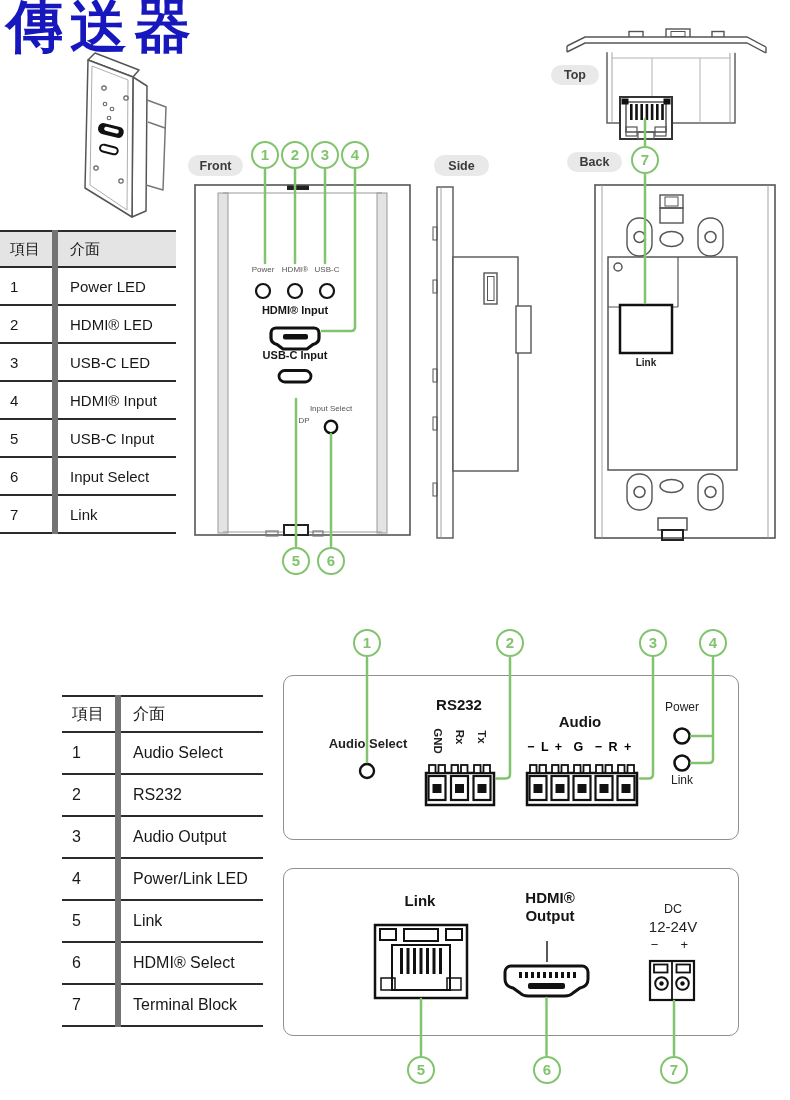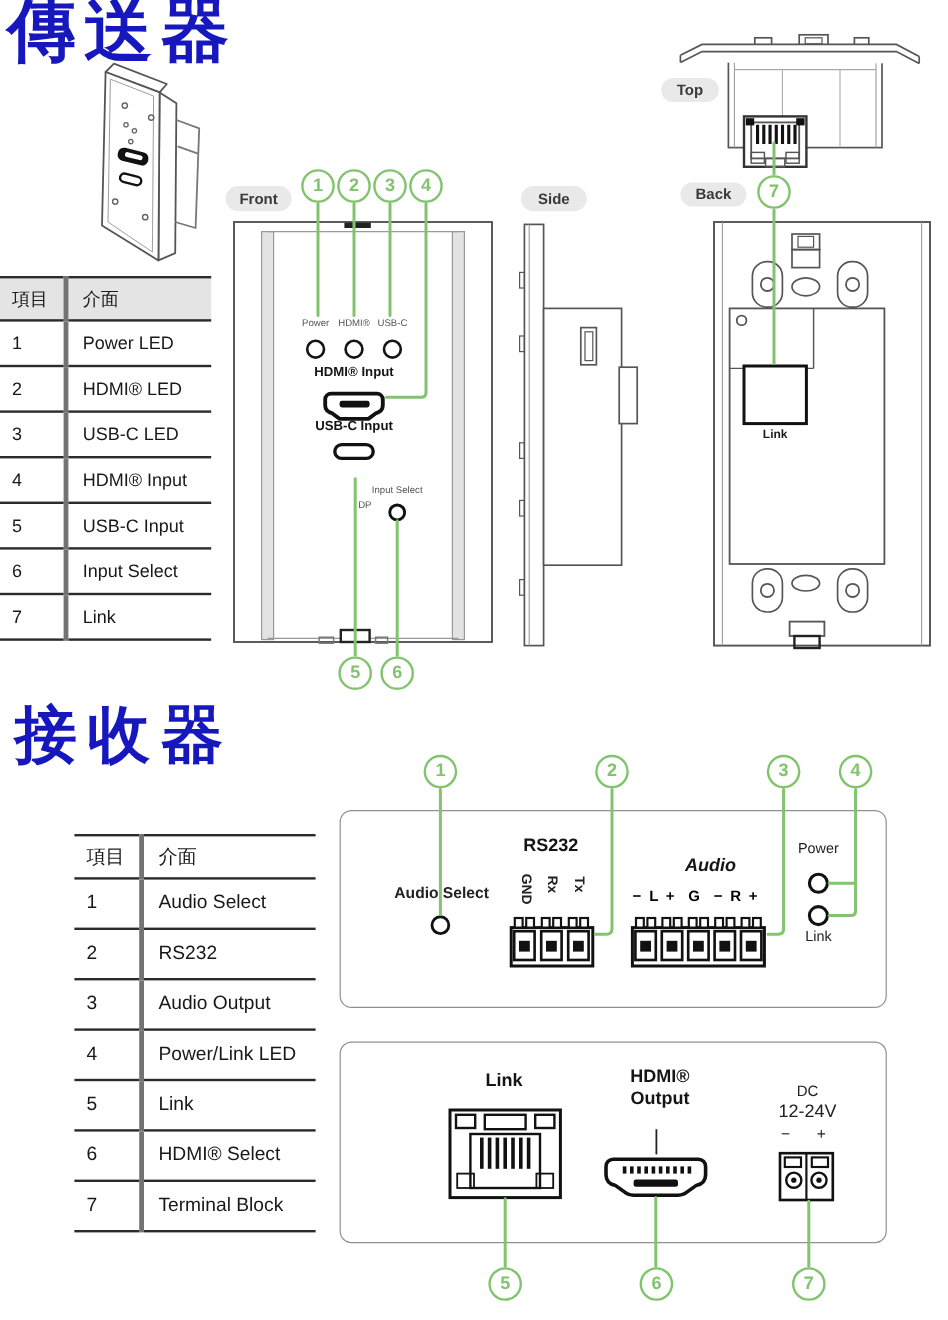--- a/index.html
+++ b/index.html
@@ -23,21 +23,21 @@
         font-size:11.5px;font-weight:600;color:#222;white-space:nowrap;}
   .co{position:absolute;z-index:3;width:28px;height:28px;border:2.5px solid var(--accent-green);
       border-radius:50%;background:#fff;color:var(--accent-green);font-size:15px;font-weight:600;
       line-height:23px;text-align:center;box-sizing:border-box;}
   .panel{position:absolute;z-index:0;border:1.6px solid #909090;border-radius:10px;background:#fff;}
   table.spec{position:absolute;z-index:2;border-collapse:collapse;table-layout:fixed;
              color:#181818;background:transparent;}
   table.spec td,table.spec th{border-top:2px solid #2b2b2b;text-align:left;font-weight:500;
              padding:0 0 0 10px;vertical-align:middle;}
   table.spec{border-bottom:2px solid #2b2b2b;}
-  table.spec .c2{border-left:4px solid #737373;padding-left:12px;margin-top:48px;}
+  table.spec .c2{border-left:6px solid #737373;padding-left:12px;margin-top:48px;}
   #tx-table{left:0;top:230px;width:176px;font-size:15px;}
   #tx-table th{height:34px;background:var(--table-header-bg);}
   #tx-table td{height:36px;}
   #rx-table{left:62px;top:695px;width:201px;font-size:16px;}
   #rx-table th{height:34px;}
   #rx-table td{height:40px;}
 </style>
 </head>
 <body>
 
@@ -243,21 +243,20 @@
       <path d="M510,658 V774 Q510,778.5 505.5,778.5 H496"></path>
       <path d="M653,658 V774 Q653,778.5 648.5,778.5 H640"></path>
       <path d="M713,658 V759 Q713,763 709,763 H691 M713,736 H691"></path>
       <path d="M421,999 V1055"></path>
       <path d="M546.5,998 V1055"></path>
       <path d="M674,1001 V1055"></path>
     </g>
   </svg>
 
   <div id="tx-title" class="cn-title">傳送器</div>
-  <div id="rx-title" class="cn-title">接收器</div>
 
   <div class="pill" style="left:188px;top:155px;width:55px;height:21px;">Front</div>
   <div class="pill" style="left:434px;top:155px;width:55px;height:21px;">Side</div>
   <div class="pill" style="left:551px;top:65px;width:48px;height:20px;">Top</div>
   <div class="pill" style="left:567px;top:152px;width:55px;height:20px;">Back</div>
 
   <table class="spec" id="tx-table">
     <colgroup>
         <col style="width:55px">
         <col style="width:121px">
@@ -346,21 +345,21 @@
   <div class="lbl b11" style="left:295px;top:349px;">USB-C Input</div>
   <div class="lbl tiny" style="left:304px;top:384px;margin-top:32px;">DP</div>
   <div class="lbl tiny" style="left:331px;top:404px;">Input Select</div>
   <div class="lbl" style="left:646px;top:357px;font-size:10px;font-weight:700;">Link</div>
 
   <div class="lbl m13" style="left:368px;top:736px;font-weight:600;">Audio Select</div>
   <div class="lbl b15" style="left:459px;top:696px;">RS232</div>
   <div class="vlbl" style="left:438px;top:741px;">GND</div>
   <div class="vlbl" style="left:460px;top:737px;">Rx</div>
   <div class="vlbl" style="left:482px;top:737px;">Tx</div>
-  <div class="lbl b15" style="left:592px;top:713px;font-style:italic;">Audio</div>
+  <div class="lbl b15" style="left:580px;top:713px;">Audio</div>
   <div class="lbl pins" style="left:580px;top:740px;">− L +  G  − R +</div>
   <div class="lbl m12" style="left:682px;top:700px;">Power</div>
   <div class="lbl m12" style="left:682px;top:773px;">Link</div>
 
   <div class="lbl b15" style="left:420px;top:892px;">Link</div>
   <div class="lbl b15" style="left:550px;top:889px;">HDMI®</div>
   <div class="lbl b15" style="left:550px;top:907px;">Output</div>
   <div class="lbl m12" style="left:673px;top:902px;font-size:12.5px;">DC</div>
   <div class="lbl m12" style="left:673px;top:918px;font-size:15px;">12-24V</div>
   <div class="lbl" style="left:672px;top:937px;font-size:13px;letter-spacing:5px;white-space:pre;">−  +</div>

